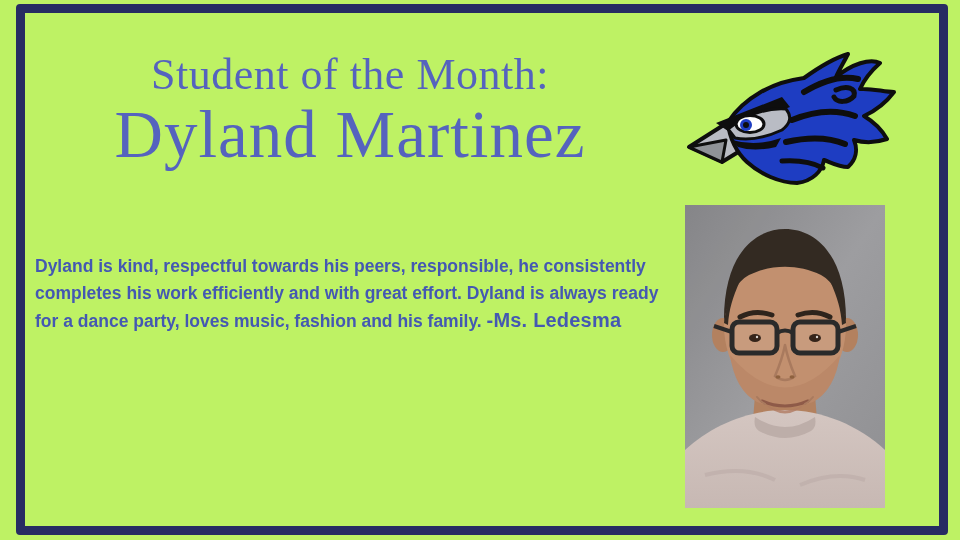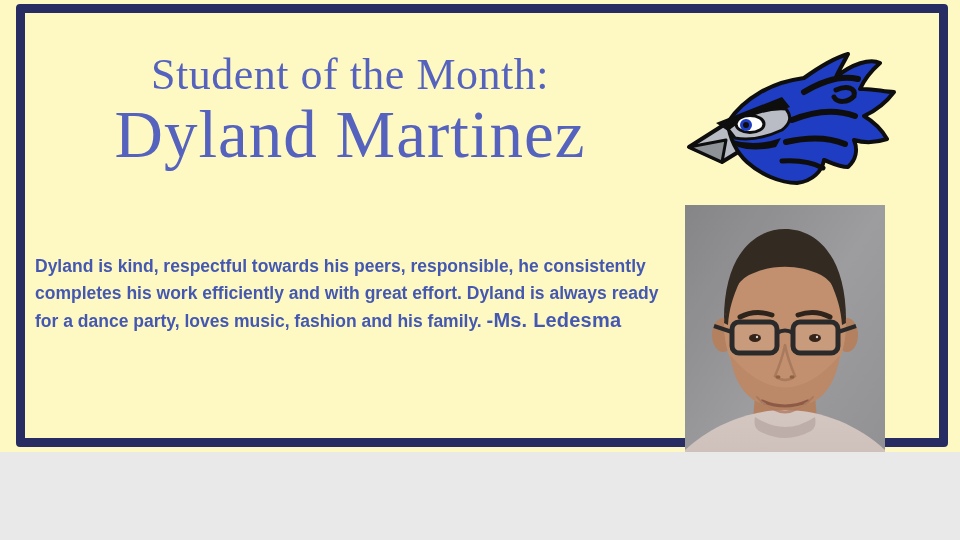--- a/index.html
+++ b/index.html
@@ -1,22 +1,22 @@
 <!DOCTYPE html>
 <html><head>
 <meta charset="utf-8">
 <style>
   * { margin:0; padding:0; box-sizing:border-box; }
   html,body { background:#e9e9e9; }
   body { font-family:"Liberation Sans", sans-serif; }
 
   .slide {
     position:relative;
-    width:960px; height:452px;
-    background:#fef9c3;
+    width:960px; height:540px;
+    background:#bef264;
     overflow:hidden;
   }
 
   .frame {
     position:absolute;
     left:16px; top:4px; right:12px; bottom:5px;
     border:9px solid #272c62;
     border-radius:4px;
     pointer-events:none;
   }

